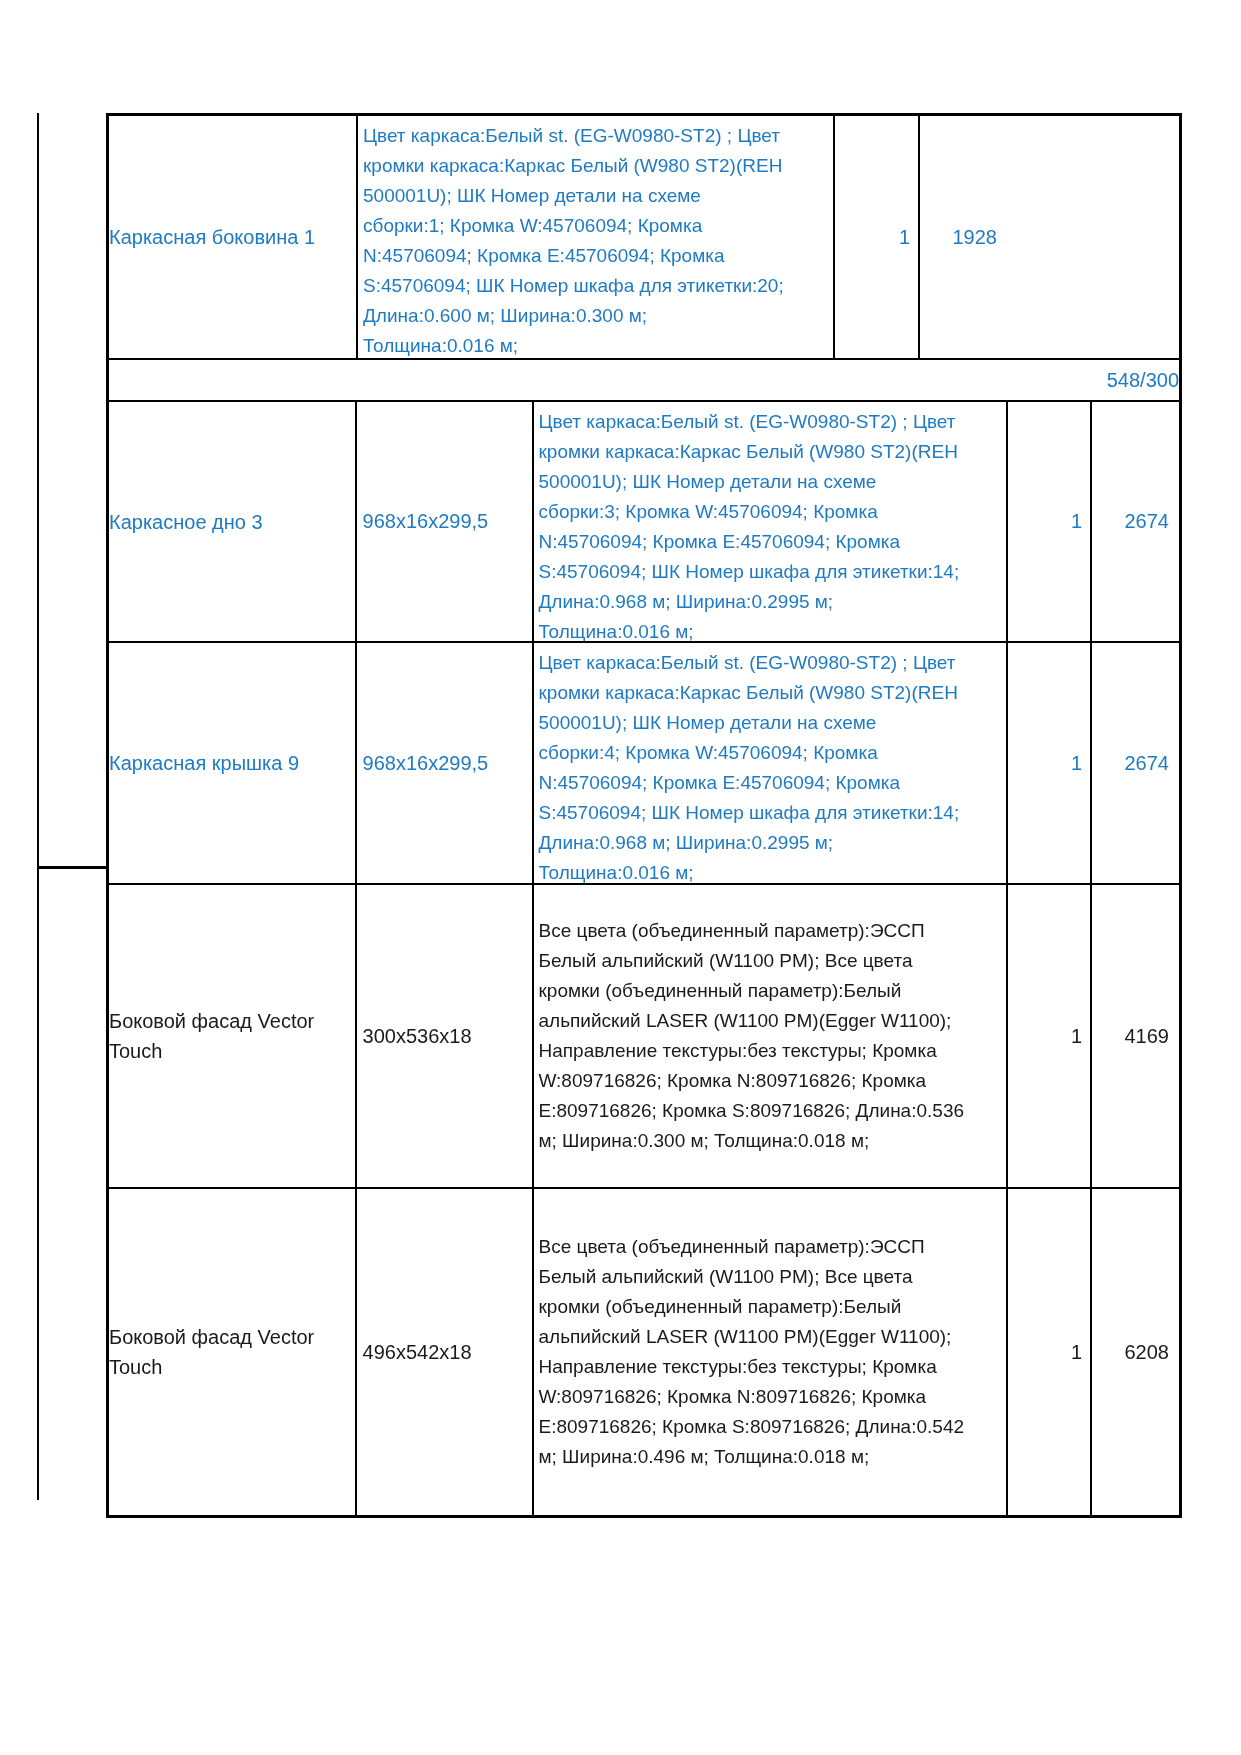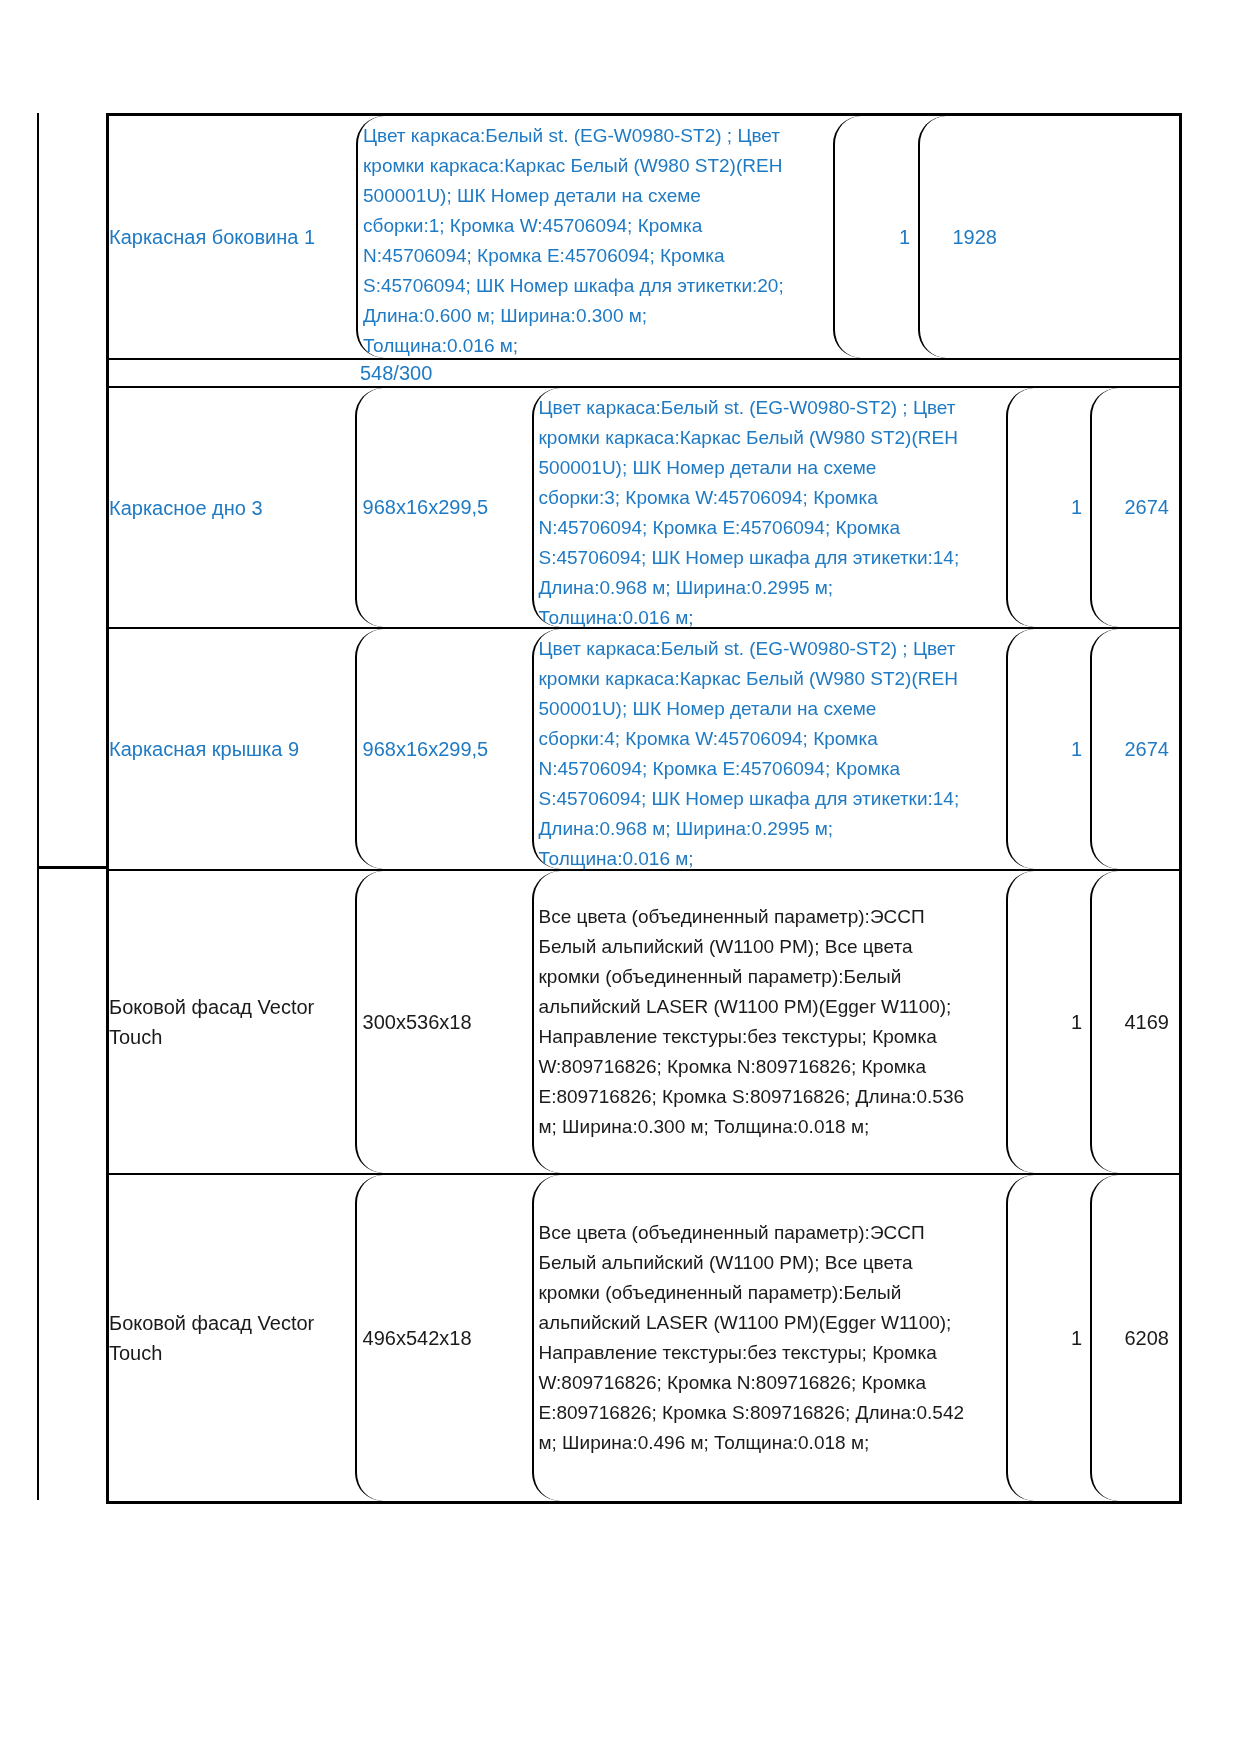--- a/index.html
+++ b/index.html
@@ -37,41 +37,40 @@
   .trow{
     display:flex;
     box-sizing:border-box;
   }
   .trow + .trow{ border-top:2px solid #000; }
   .cell{
     box-sizing:border-box;
     display:flex;
     align-items:center;
     overflow:hidden;
-    border-radius:28px;
   }
   .cell + .cell{ border-left:2px solid #000; }
   .c-name { width:247px; font-size:20px; line-height:30px; white-space:pre-line;}
   .c-dims { width:178px; padding-left:6px; font-size:20px; }
   .c-desc { width:477px; padding-left:5px; padding-right:2px; font-size:19px; line-height:30px; white-space:pre-line;}
   .c-qty  { width:85px;  padding-right:8px;  font-size:20px; justify-content:flex-end; }
   .c-price{ width:89px;  padding-right:10px; font-size:20px; justify-content:flex-end;padding-left:37px; }
   .desc-top{ align-items:flex-start; }
   .desc-top .inner{ padding-top:5px; }
   .blue{ color:var(--accent); }
   .sep-row{
     height:30px;
     display:flex;
     align-items:center;
     font-size:20px;
     box-sizing:border-box;
   }
   .sep-row .sep-label{ padding-left:251px; }
   .h-r1{ height:242px; }
-  .h-sep{ height:28px; }
+  .h-sep{ height:42px;justify-content:flex-end; }
   .h-r2{ height:241px; }
   .h-r3{ height:242px; }
   .h-r4{ height:304px; }
   .h-r5{ height:328px; }
 </style>
 </head>
 <body>
 
 <div class="page">
 

